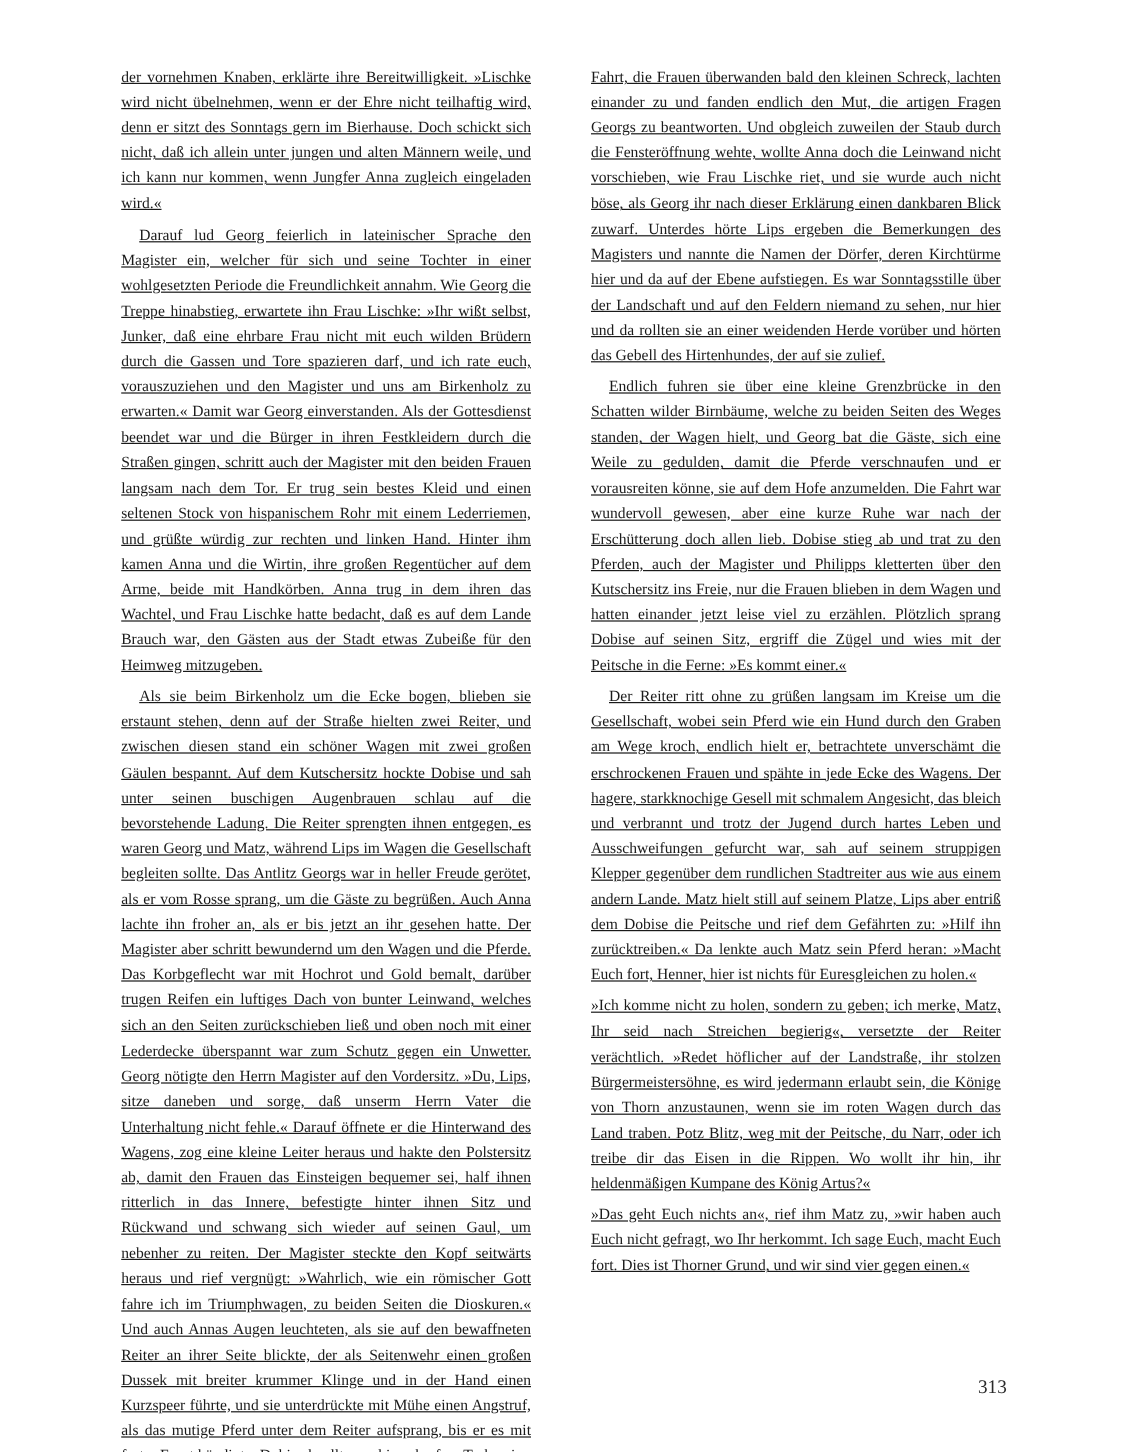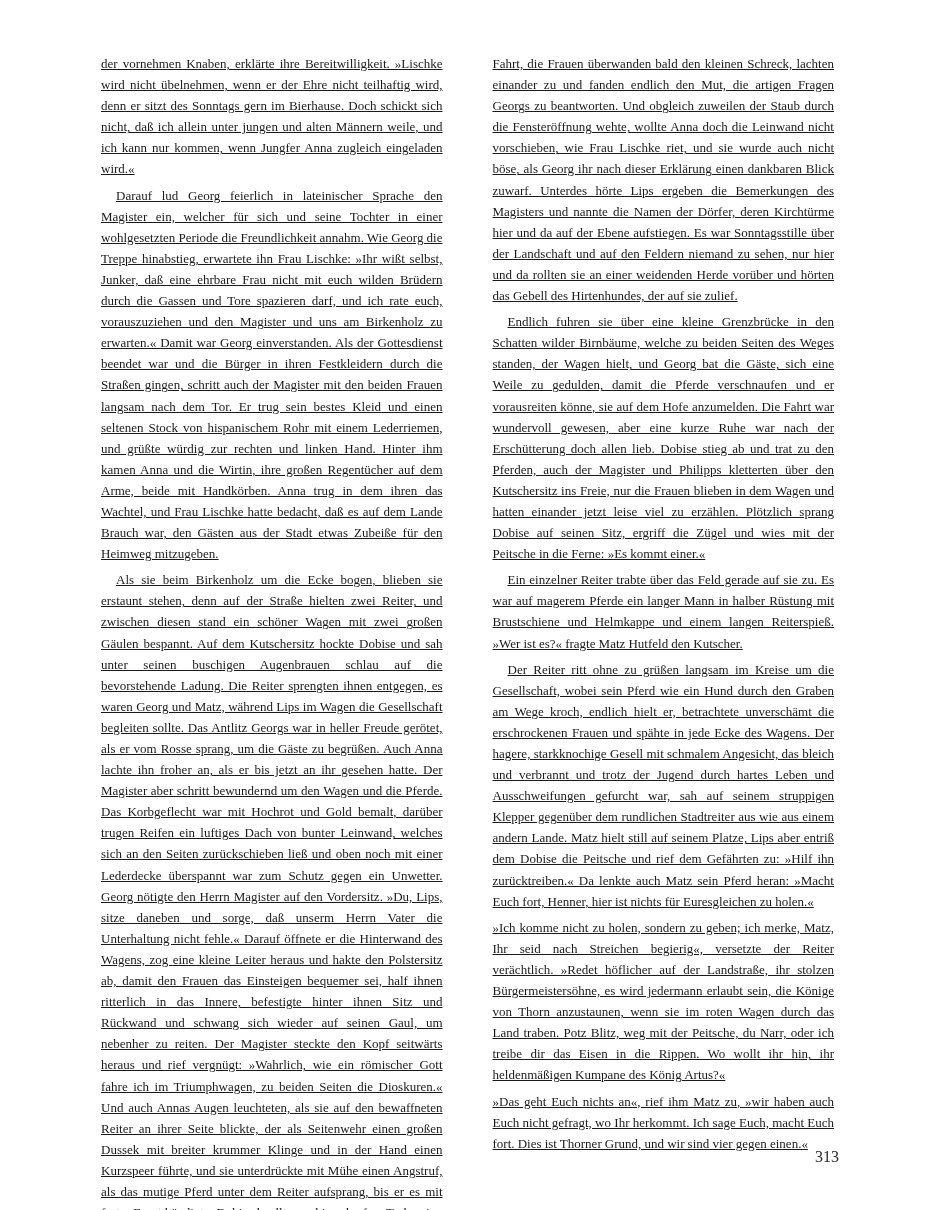--- a/index.html
+++ b/index.html
@@ -58,21 +58,20 @@
 <div class="page">
   <div class="columns">
     <div class="col">
       <p>der vornehmen Knaben, erklärte ihre Bereitwilligkeit. »Lischke wird nicht übelnehmen, wenn er der Ehre nicht teilhaftig wird, denn er sitzt des Sonntags gern im Bierhause. Doch schickt sich nicht, daß ich allein unter jungen und alten Männern weile, und ich kann nur kommen, wenn Jungfer Anna zugleich eingeladen wird.«</p>
       <p class="indent">Darauf lud Georg feierlich in lateinischer Sprache den Magister ein, welcher für sich und seine Tochter in einer wohlgesetzten Periode die Freundlichkeit annahm. Wie Georg die Treppe hinabstieg, erwartete ihn Frau Lischke: »Ihr wißt selbst, Junker, daß eine ehrbare Frau nicht mit euch wilden Brüdern durch die Gassen und Tore spazieren darf, und ich rate euch, vorauszuziehen und den Magister und uns am Birkenholz zu erwarten.« Damit war Georg einverstanden. Als der Gottesdienst beendet war und die Bürger in ihren Festkleidern durch die Straßen gingen, schritt auch der Magister mit den beiden Frauen langsam nach dem Tor. Er trug sein bestes Kleid und einen seltenen Stock von hispanischem Rohr mit einem Lederriemen, und grüßte würdig zur rechten und linken Hand. Hinter ihm kamen Anna und die Wirtin, ihre großen Regentücher auf dem Arme, beide mit Handkörben. Anna trug in dem ihren das Wachtel, und Frau Lischke hatte bedacht, daß es auf dem Lande Brauch war, den Gästen aus der Stadt etwas Zubeiße für den Heimweg mitzugeben.</p>
       <p class="indent">Als sie beim Birkenholz um die Ecke bogen, blieben sie erstaunt stehen, denn auf der Straße hielten zwei Reiter, und zwischen diesen stand ein schöner Wagen mit zwei großen Gäulen bespannt. Auf dem Kutschersitz hockte Dobise und sah unter seinen buschigen Augenbrauen schlau auf die bevorstehende Ladung. Die Reiter sprengten ihnen entgegen, es waren Georg und Matz, während Lips im Wagen die Gesellschaft begleiten sollte. Das Antlitz Georgs war in heller Freude gerötet, als er vom Rosse sprang, um die Gäste zu begrüßen. Auch Anna lachte ihn froher an, als er bis jetzt an ihr gesehen hatte. Der Magister aber schritt bewundernd um den Wagen und die Pferde. Das Korbgeflecht war mit Hochrot und Gold bemalt, darüber trugen Reifen ein luftiges Dach von bunter Leinwand, welches sich an den Seiten zurückschieben ließ und oben noch mit einer Lederdecke überspannt war zum Schutz gegen ein Unwetter. Georg nötigte den Herrn Magister auf den Vordersitz. »Du, Lips, sitze daneben und sorge, daß unserm Herrn Vater die Unterhaltung nicht fehle.« Darauf öffnete er die Hinterwand des Wagens, zog eine kleine Leiter heraus und hakte den Polstersitz ab, damit den Frauen das Einsteigen bequemer sei, half ihnen ritterlich in das Innere, befestigte hinter ihnen Sitz und Rückwand und schwang sich wieder auf seinen Gaul, um nebenher zu reiten. Der Magister steckte den Kopf seitwärts heraus und rief vergnügt: »Wahrlich, wie ein römischer Gott fahre ich im Triumphwagen, zu beiden Seiten die Dioskuren.« Und auch Annas Augen leuchteten, als sie auf den bewaffneten Reiter an ihrer Seite blickte, der als Seitenwehr einen großen Dussek mit breiter krummer Klinge und in der Hand einen Kurzspeer führte, und sie unterdrückte mit Mühe einen Angstruf, als das mutige Pferd unter dem Reiter aufsprang, bis er es mit fester Faust bändigte. Dobise knallte, und in scharfem Trabe ging es vorwärts; der Staub wirbelte, der Wagen schütterte, und wenn die Räder über einen Stein hüpften, zuckten die Fahrenden von ihren Sitzen in die Höhe, so daß Anna sich am Holz des Wagens festhalten mußte. Aber das Schütteln gehörte zu vornehmer</p>
     </div>
     <div class="col">
       <p>Fahrt, die Frauen überwanden bald den kleinen Schreck, lachten einander zu und fanden endlich den Mut, die artigen Fragen Georgs zu beantworten. Und obgleich zuweilen der Staub durch die Fensteröffnung wehte, wollte Anna doch die Leinwand nicht vorschieben, wie Frau Lischke riet, und sie wurde auch nicht böse, als Georg ihr nach dieser Erklärung einen dankbaren Blick zuwarf. Unterdes hörte Lips ergeben die Bemerkungen des Magisters und nannte die Namen der Dörfer, deren Kirchtürme hier und da auf der Ebene aufstiegen. Es war Sonntagsstille über der Landschaft und auf den Feldern niemand zu sehen, nur hier und da rollten sie an einer weidenden Herde vorüber und hörten das Gebell des Hirtenhundes, der auf sie zulief.</p>
       <p class="indent">Endlich fuhren sie über eine kleine Grenzbrücke in den Schatten wilder Birnbäume, welche zu beiden Seiten des Weges standen, der Wagen hielt, und Georg bat die Gäste, sich eine Weile zu gedulden, damit die Pferde verschnaufen und er vorausreiten könne, sie auf dem Hofe anzumelden. Die Fahrt war wundervoll gewesen, aber eine kurze Ruhe war nach der Erschütterung doch allen lieb. Dobise stieg ab und trat zu den Pferden, auch der Magister und Philipps kletterten über den Kutschersitz ins Freie, nur die Frauen blieben in dem Wagen und hatten einander jetzt leise viel zu erzählen. Plötzlich sprang Dobise auf seinen Sitz, ergriff die Zügel und wies mit der Peitsche in die Ferne: »Es kommt einer.«</p>
-      <p class="indent">Ein einzelner Reiter trabte über das Feld gerade auf sie zu. Es war auf magerem Pferde ein langer Mann in halber Rüstung mit Brustschiene und Helmkappe und einem langen Reiterspieß. »Wer ist es?« fragte Matz Hutfeld den Kutscher.</p>
       <p class="indent">Der Reiter ritt ohne zu grüßen langsam im Kreise um die Gesellschaft, wobei sein Pferd wie ein Hund durch den Graben am Wege kroch, endlich hielt er, betrachtete unverschämt die erschrockenen Frauen und spähte in jede Ecke des Wagens. Der hagere, starkknochige Gesell mit schmalem Angesicht, das bleich und verbrannt und trotz der Jugend durch hartes Leben und Ausschweifungen gefurcht war, sah auf seinem struppigen Klepper gegenüber dem rundlichen Stadtreiter aus wie aus einem andern Lande. Matz hielt still auf seinem Platze, Lips aber entriß dem Dobise die Peitsche und rief dem Gefährten zu: »Hilf ihn zurücktreiben.« Da lenkte auch Matz sein Pferd heran: »Macht Euch fort, Henner, hier ist nichts für Euresgleichen zu holen.«</p>
       <p>»Ich komme nicht zu holen, sondern zu geben; ich merke, Matz, Ihr seid nach Streichen begierig«, versetzte der Reiter verächtlich. »Redet höflicher auf der Landstraße, ihr stolzen Bürgermeistersöhne, es wird jedermann erlaubt sein, die Könige von Thorn anzustaunen, wenn sie im roten Wagen durch das Land traben. Potz Blitz, weg mit der Peitsche, du Narr, oder ich treibe dir das Eisen in die Rippen. Wo wollt ihr hin, ihr heldenmäßigen Kumpane des König Artus?«</p>
       <p>»Das geht Euch nichts an«, rief ihm Matz zu, »wir haben auch Euch nicht gefragt, wo Ihr herkommt. Ich sage Euch, macht Euch fort. Dies ist Thorner Grund, und wir sind vier gegen einen.«</p>
 
     </div>
   </div>
   <div class="folio">313</div>
 </div>
 
 </body></html>

